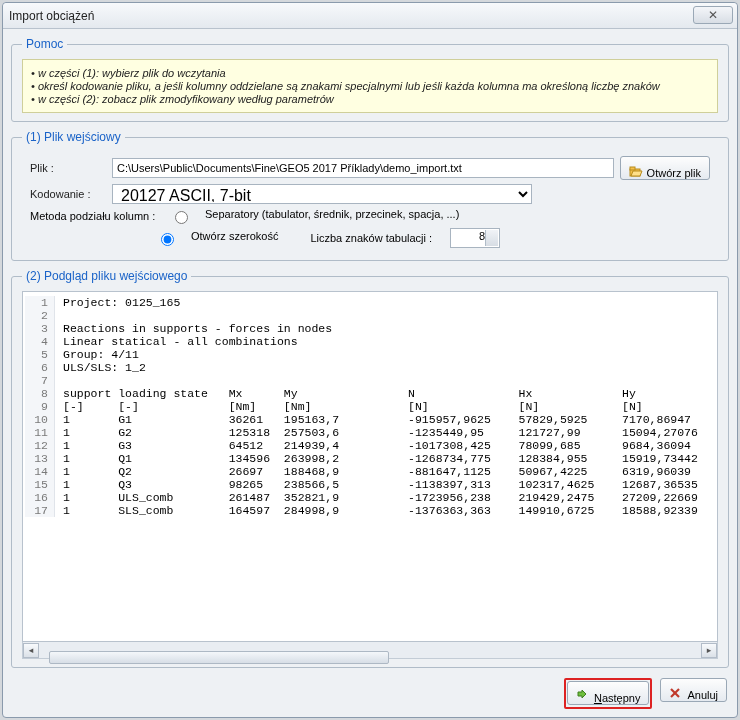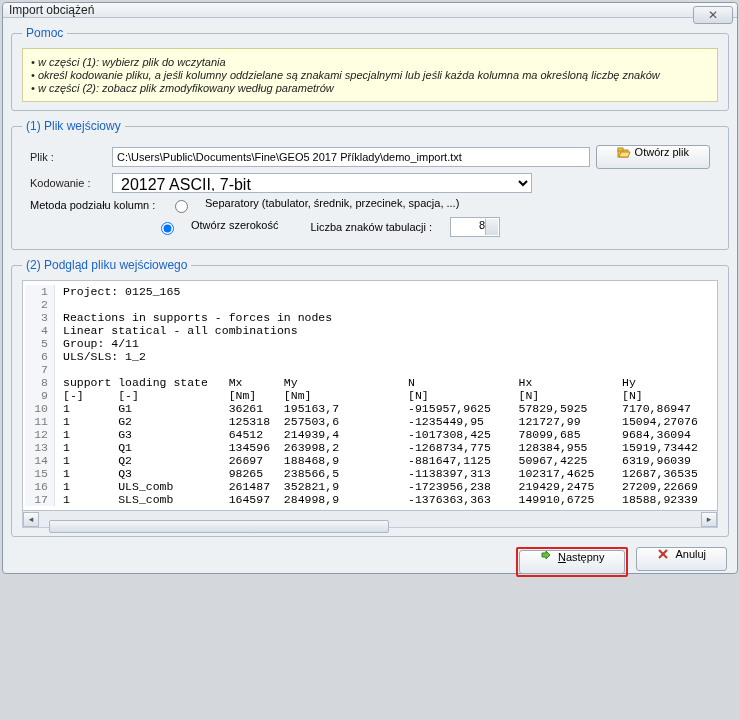--- a/index.html
+++ b/index.html
@@ -7,21 +7,21 @@
     margin: 0;
     font-family: Tahoma, Arial, sans-serif;
     font-size: 11px;
     background: #d4d8dc;
     width: 740px;
     height: 720px;
     overflow: hidden;
   }
   .window {
     width: 736px;
-    height: 572px;
+    height: 716px;
     margin: 2px;
     background: #eef1f4;
     border: 1px solid #8a9aac;
     border-radius: 4px;
     display: flex;
     flex-direction: column;
   }
   .titlebar {
     height: 26px;
     background: linear-gradient(#f7f9fb,#e4e9ef);
@@ -93,23 +93,23 @@
     background: #fff;
     padding: 2px 4px;
     font-size: 11px;
     font-family: inherit;
   }
   .btn {
     height: 24px;
     border: 1px solid #9aa8b6;
     background: linear-gradient(#fdfdfd,#e5eaf0);
     border-radius: 3px;
-    padding: 0 20px;
+    padding: 0 8px;
     display: inline-flex;
-    align-items: flex-start;
+    align-items: flex-end;
     gap: 4px;
     cursor: pointer;
     font-size: 11px;
   }
   .combo {
     height: 20px;
     border: 1px solid #a8b4c0;
     background: #fff;
     padding: 1px 4px;
     font-size: 16px;

